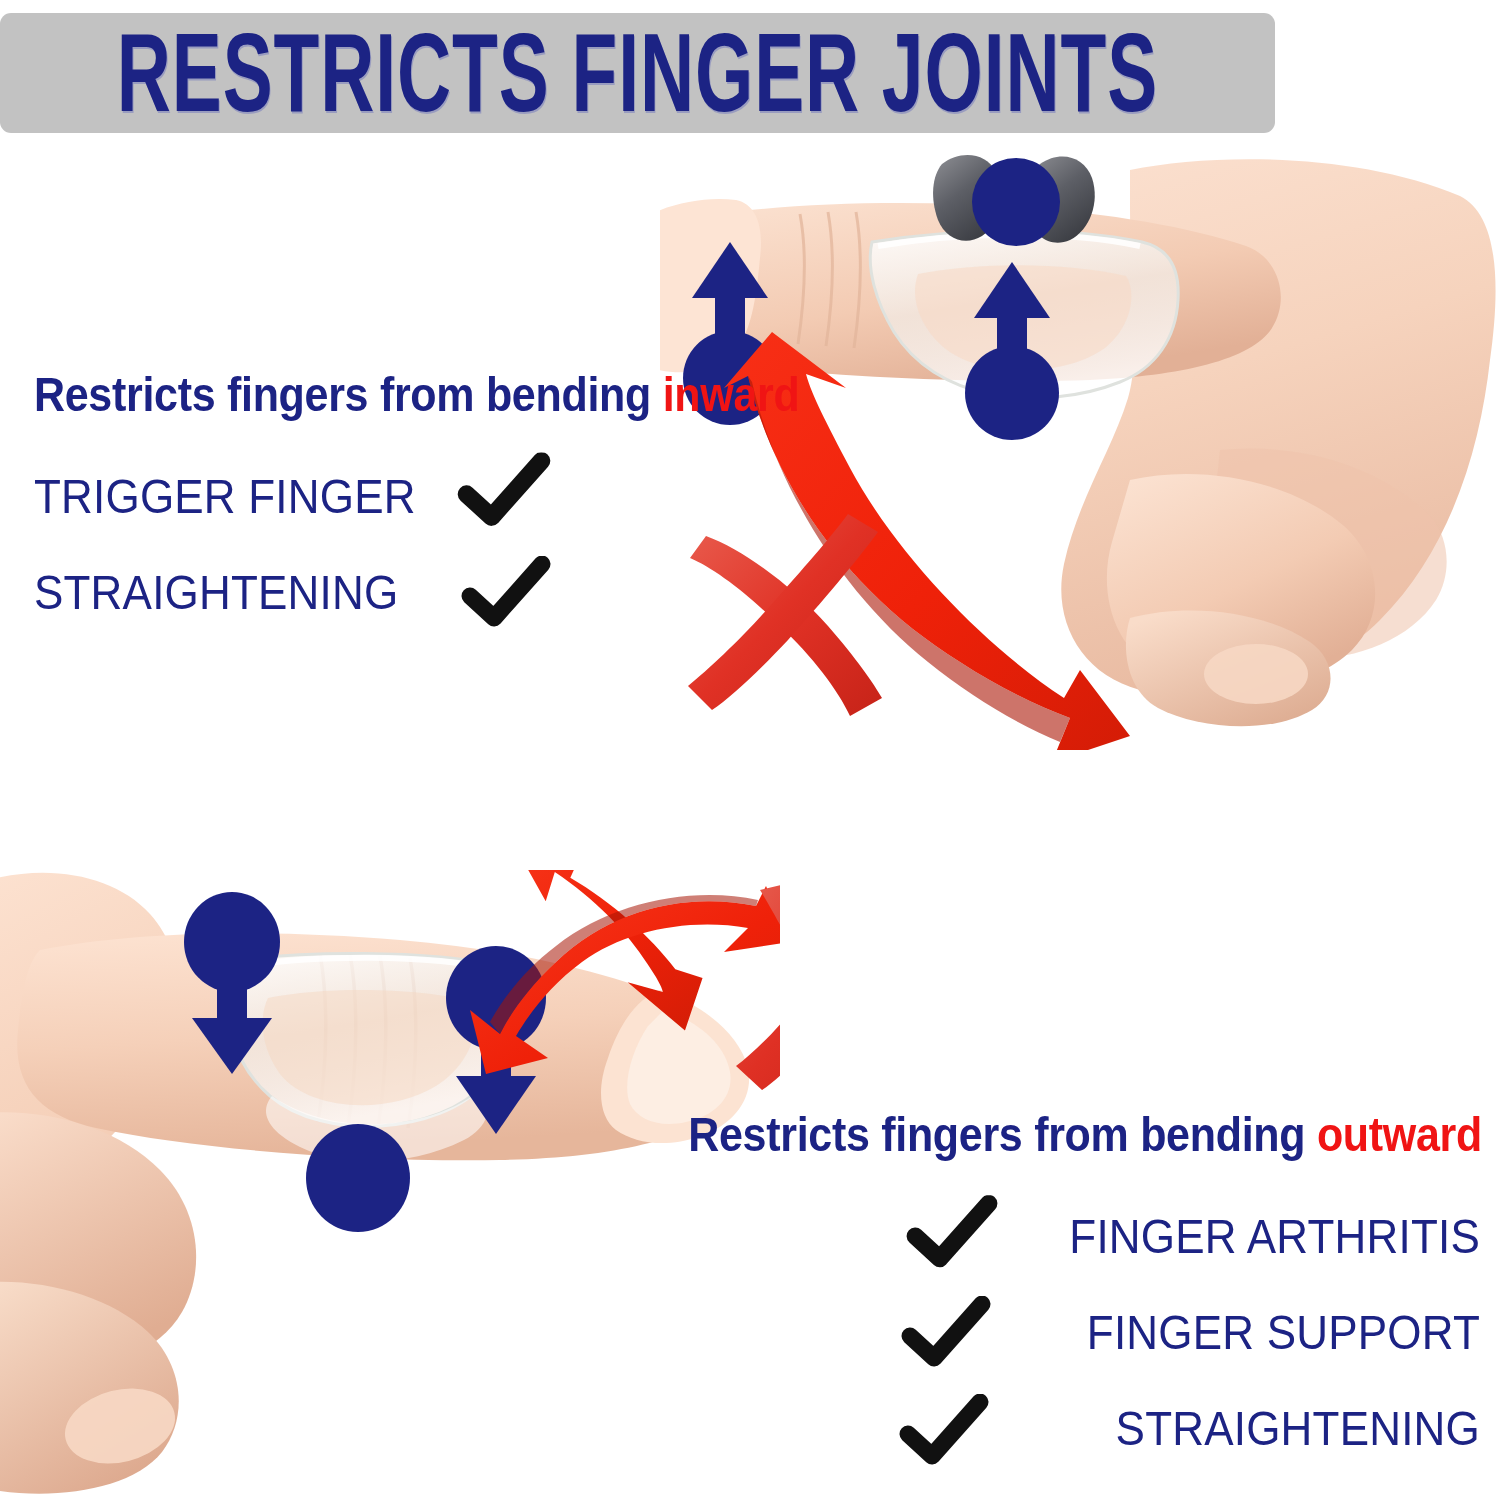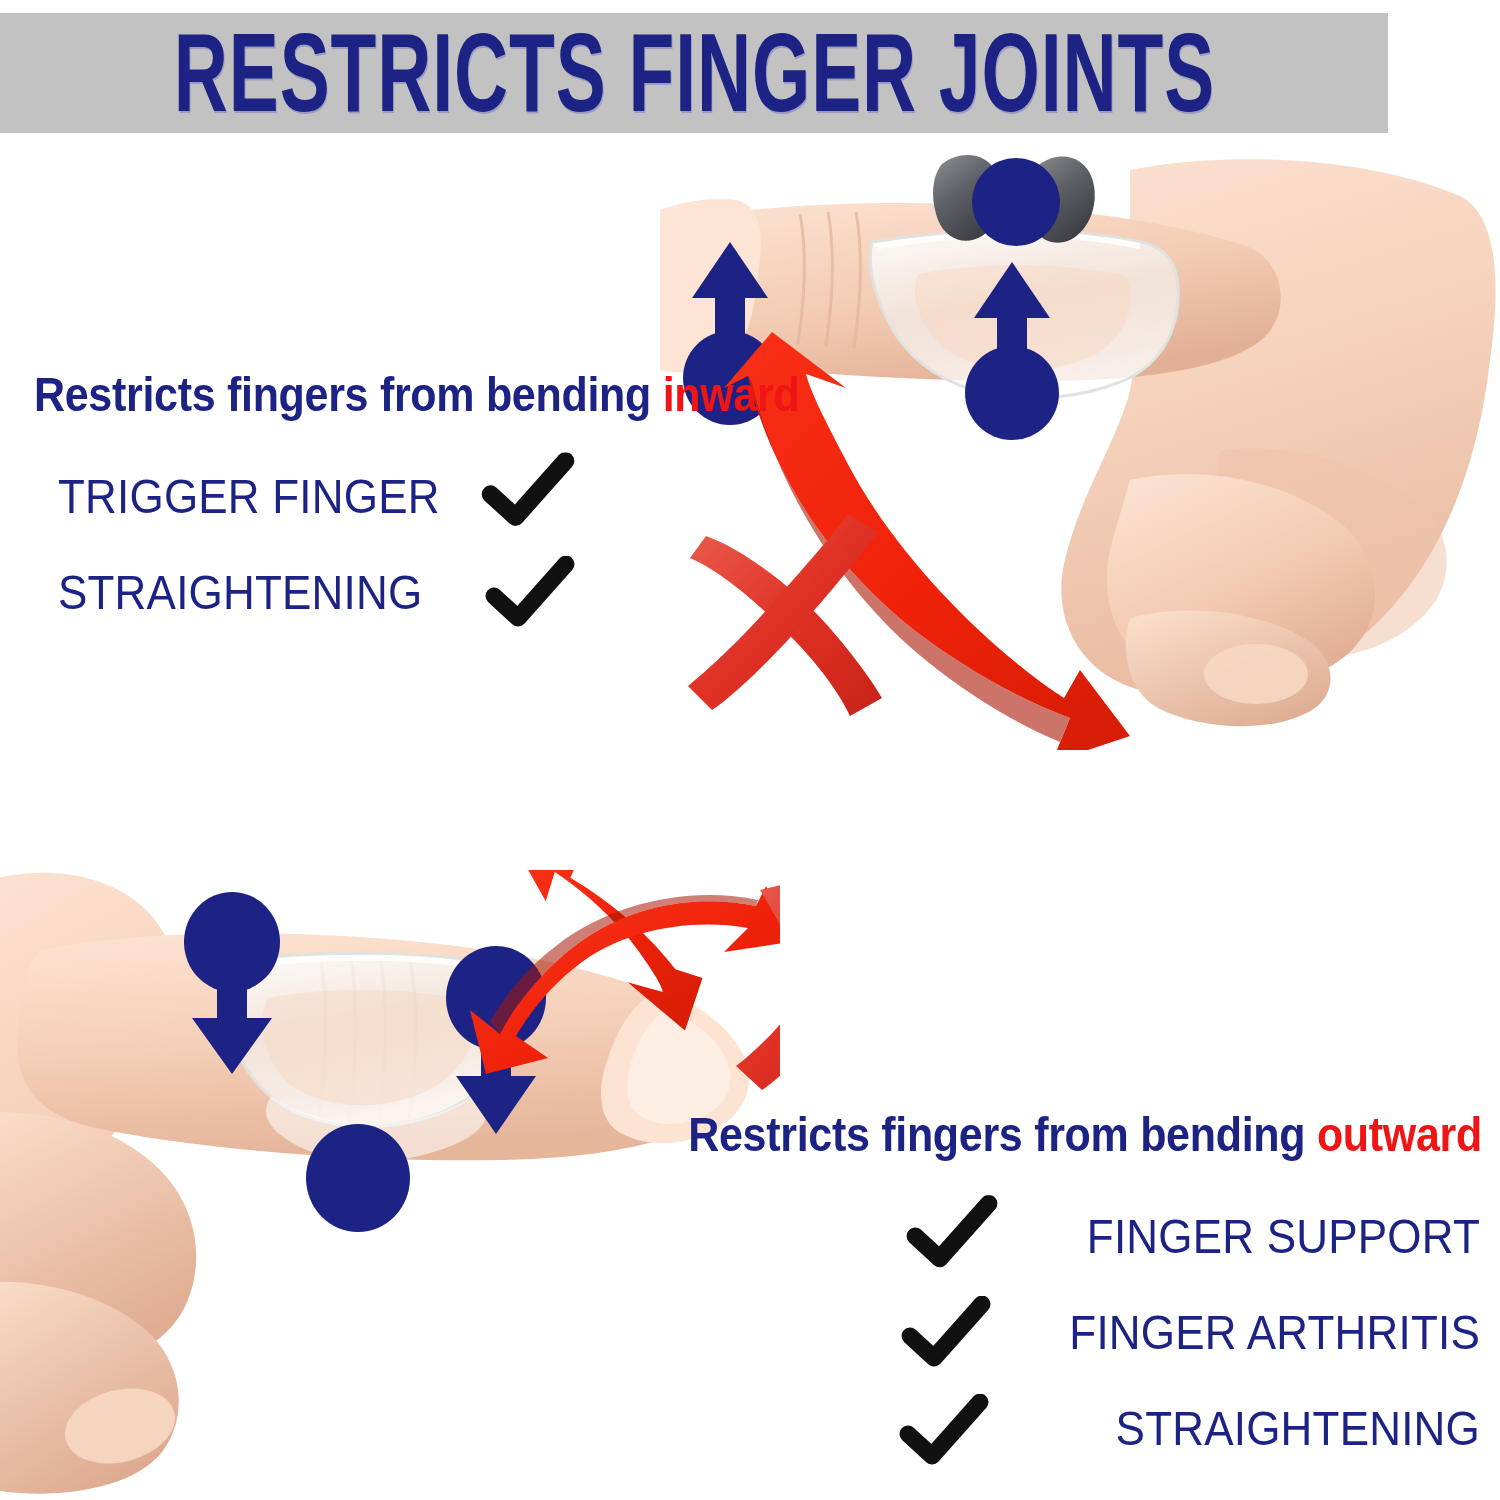--- a/index.html
+++ b/index.html
@@ -17,26 +17,27 @@
     position: relative;
     width: 1500px;
     height: 1500px;
     background: #ffffff;
   }
 
   
   .banner {
     position: absolute;
     left: 0;
-    width: 1388px;
+    width: 1275px;
     background: #c2c2c2;
     display: flex;
     align-items: center;
     justify-content: center;
     overflow: hidden;
+    border-radius: 11px;
   }
   .banner-text {
     font-family: "Liberation Sans", sans-serif;
     font-weight: bold;
     color: #1c2384;
     letter-spacing: 1px;
     white-space: nowrap;
     line-height: 1;
     transform: scaleY(1.42) scaleX(0.96);
     transform-origin: center center;
@@ -65,21 +66,21 @@
   
   .feature-list { position: absolute; }
   #list-top { left: 34px; top: 448px; }
   #list-bot { right: 20px; top: 1188px; }
 
   .feature-row {
     display: flex;
     align-items: center;
     height: 96px;
   }
-  #list-top .feature-row { justify-content: flex-end; margin-left: 24px; }
+  #list-top .feature-row { justify-content: flex-end; }
   #list-bot .feature-row { justify-content: flex-end; }
 
   .feature-label {
     font-size: 44px;
     color: #1c2384;
     letter-spacing: 0.2px;
     white-space: nowrap;
     transform: scaleY(1.1);
   }
   #list-top .feature-label { width: 420px; text-align: left; }
@@ -354,29 +355,29 @@
 
   <div class="headline" id="headline-bot">
     <span>Restricts fingers from bending </span><span class="accent">outward</span>
   </div>
 
   <div class="feature-list" id="list-bot">
     <div class="feature-row">
       <svg class="check-icon" viewBox="0 0 92 72">
         <path d="M10,40 L34,62 L82,8" fill="none" stroke="#111111" stroke-width="17" stroke-linecap="round" stroke-linejoin="round"></path>
       </svg>
+      <span class="feature-label">FINGER ARTHRITIS</span>
+    </div>
+    <div class="feature-row">
+      <svg class="check-icon" viewBox="0 0 92 72">
+        <path d="M10,40 L34,62 L82,8" fill="none" stroke="#111111" stroke-width="17" stroke-linecap="round" stroke-linejoin="round"></path>
+      </svg>
       <span class="feature-label">FINGER SUPPORT</span>
     </div>
     <div class="feature-row">
       <svg class="check-icon" viewBox="0 0 92 72">
         <path d="M10,40 L34,62 L82,8" fill="none" stroke="#111111" stroke-width="17" stroke-linecap="round" stroke-linejoin="round"></path>
       </svg>
-      <span class="feature-label">FINGER ARTHRITIS</span>
-    </div>
-    <div class="feature-row">
-      <svg class="check-icon" viewBox="0 0 92 72">
-        <path d="M10,40 L34,62 L82,8" fill="none" stroke="#111111" stroke-width="17" stroke-linecap="round" stroke-linejoin="round"></path>
-      </svg>
       <span class="feature-label">STRAIGHTENING</span>
     </div>
   </div>
 
 </div>
 
 </body></html>

